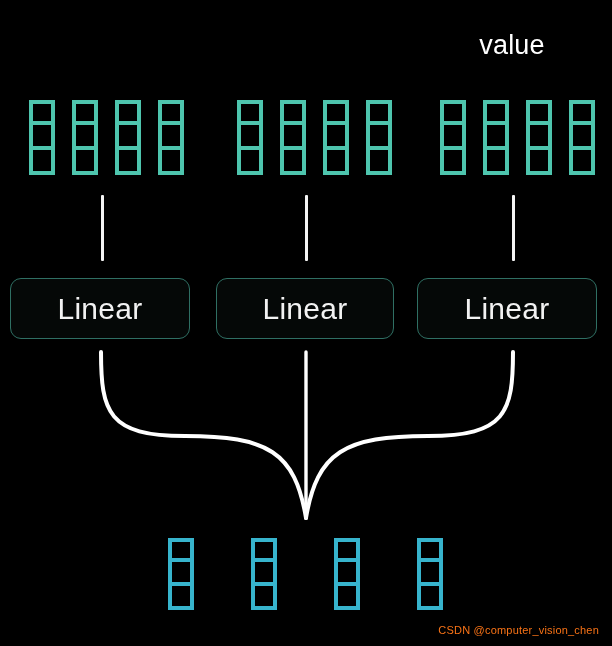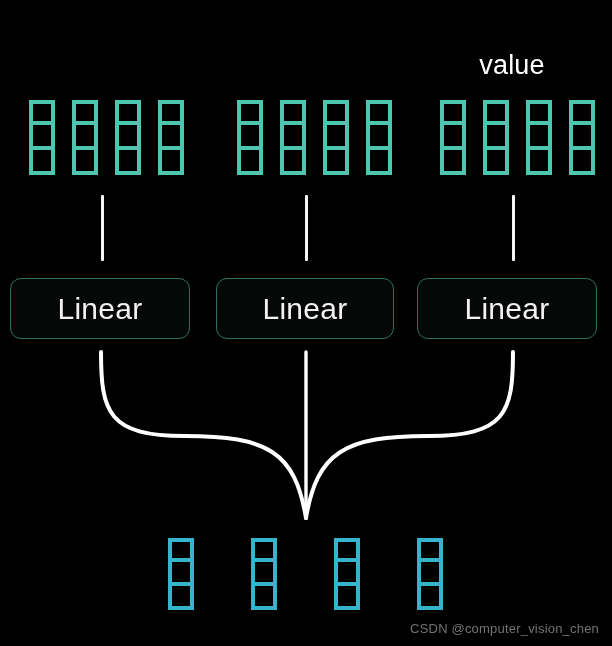--- a/index.html
+++ b/index.html
@@ -85,32 +85,32 @@
     width: 612px;
     height: 646px;
     pointer-events: none;
   }
 
   
   .watermark {
     position: absolute;
     right: 13px;
     bottom: 10px;
-    color: #737373;
-    font-size: 13px;
+    color: #f97316;
+    font-size: 11px;
     white-space: nowrap;
     letter-spacing: 0.2px;
   }
 </style>
 </head>
 <body>
 
 <div id="diagram">
 
-  <div class="col-label" style="left:418px;top:52px;width:188px;">
+  <div class="col-label" style="left:418px;top:32px;width:188px;">
     <span>value</span>
   </div>
 
   <div class="strip teal" style="left:29px;top:100px;width:26px;">
     <div class="cell" style="height:25px;"></div>
     <div class="cell" style="height:25px;"></div>
     <div class="cell" style="height:25px;"></div>
   </div>
   <div class="strip teal" style="left:72px;top:100px;width:26px;">
     <div class="cell" style="height:25px;"></div>

